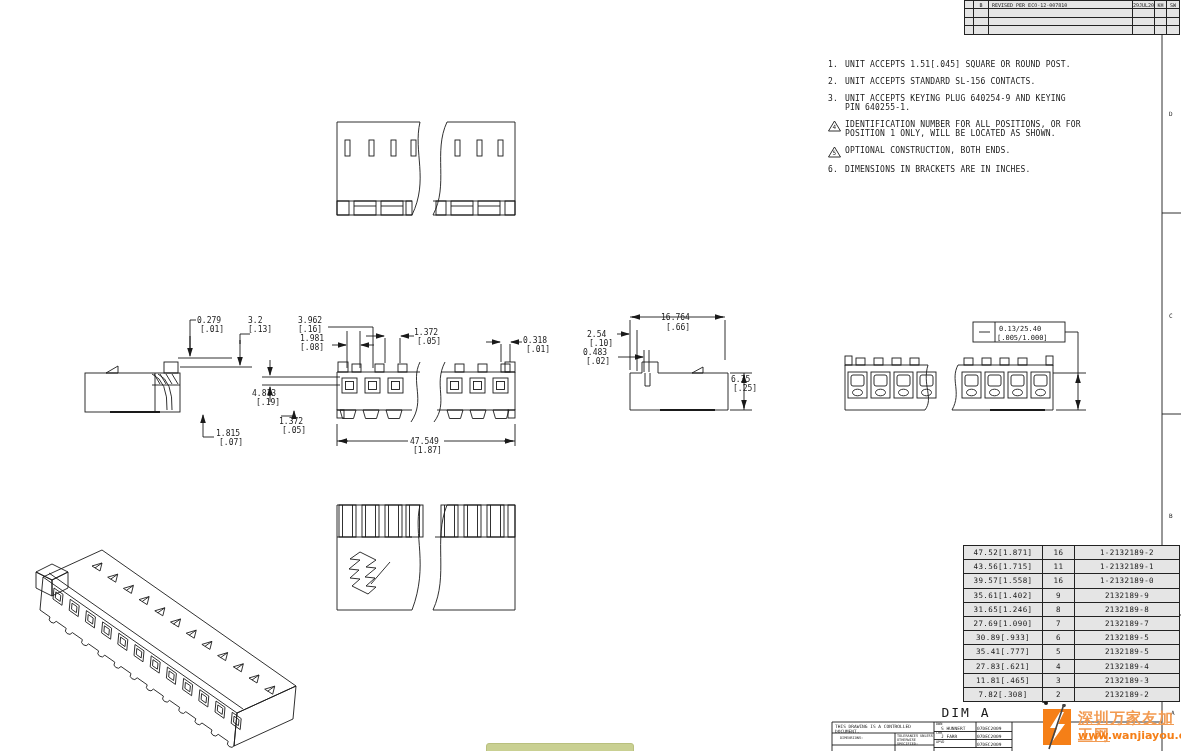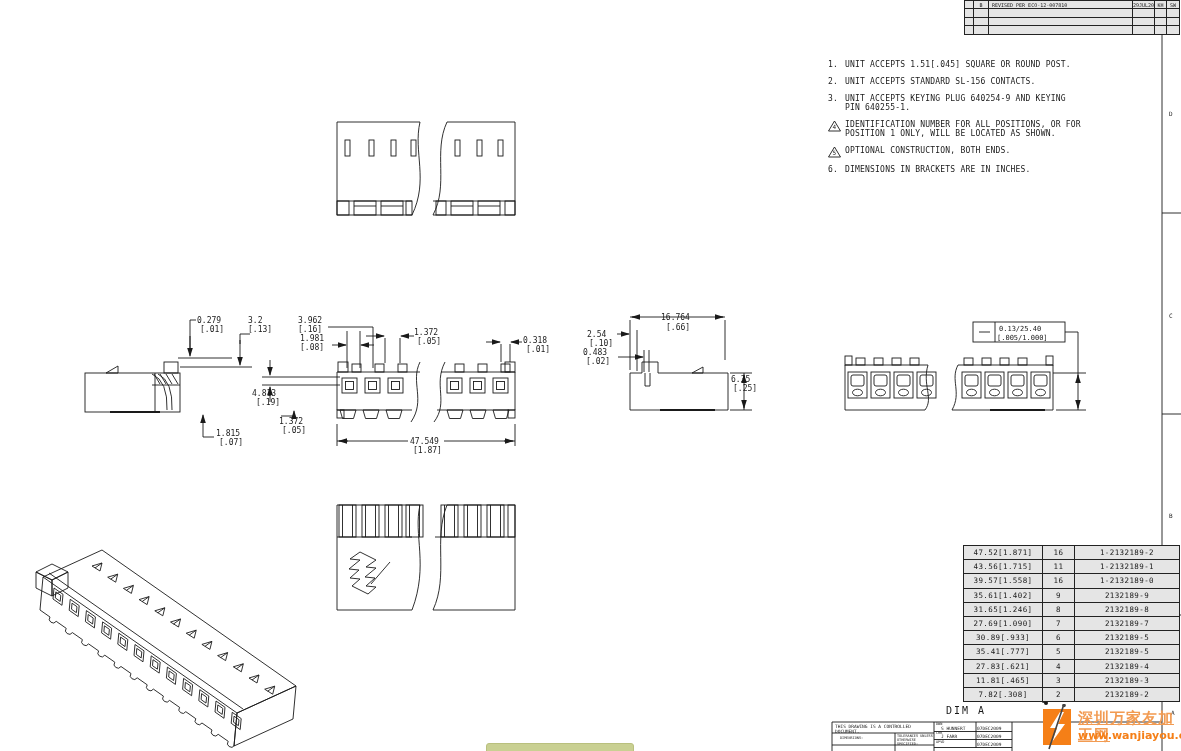--- a/index.html
+++ b/index.html
@@ -20,21 +20,21 @@
   .flagtri .fnum{position:absolute;left:0;top:2px;width:13px;text-align:center;font-size:6px;line-height:9px;}
   
   table{border-collapse:collapse;position:absolute;background:#e5e5e5;table-layout:fixed;}
   td{border:1px solid #222;padding:0;text-align:center;overflow:hidden;white-space:nowrap;}
   .revtable{left:964px;top:0;width:215px;}
   .revtable td{height:7.4px;font-size:5px;letter-spacing:0;}
   .revtable td.desc{text-align:left;padding-left:3px;}
   .parts{left:963px;top:545px;width:216px;}
   .parts td{height:13.2px;font-size:7.5px;letter-spacing:.4px;}
   .dim-a-label{position:absolute;left:930px;top:705px;width:72px;text-align:center;
-               font-size:10px;letter-spacing:2px;}
+               font-size:13px;letter-spacing:2px;}
   
   .tb-text{position:absolute;font-size:4.5px;line-height:5px;letter-spacing:0;}
   .tb-tiny{font-size:3.5px;line-height:3.8px;}
   
   .wm-cn{position:absolute;left:1078px;top:710px;font-size:15px;line-height:17px;color:#f29b52;
          font-family:"DejaVu Sans",sans-serif;font-weight:bold;letter-spacing:1px;text-decoration:underline;}
   .wm-url{position:absolute;left:1078px;top:729px;font-size:11px;color:#f57f17;
           font-family:"DejaVu Sans",sans-serif;font-weight:bold;}
   .wm-logo{position:absolute;left:1040px;top:704px;width:36px;height:46px;}
   

